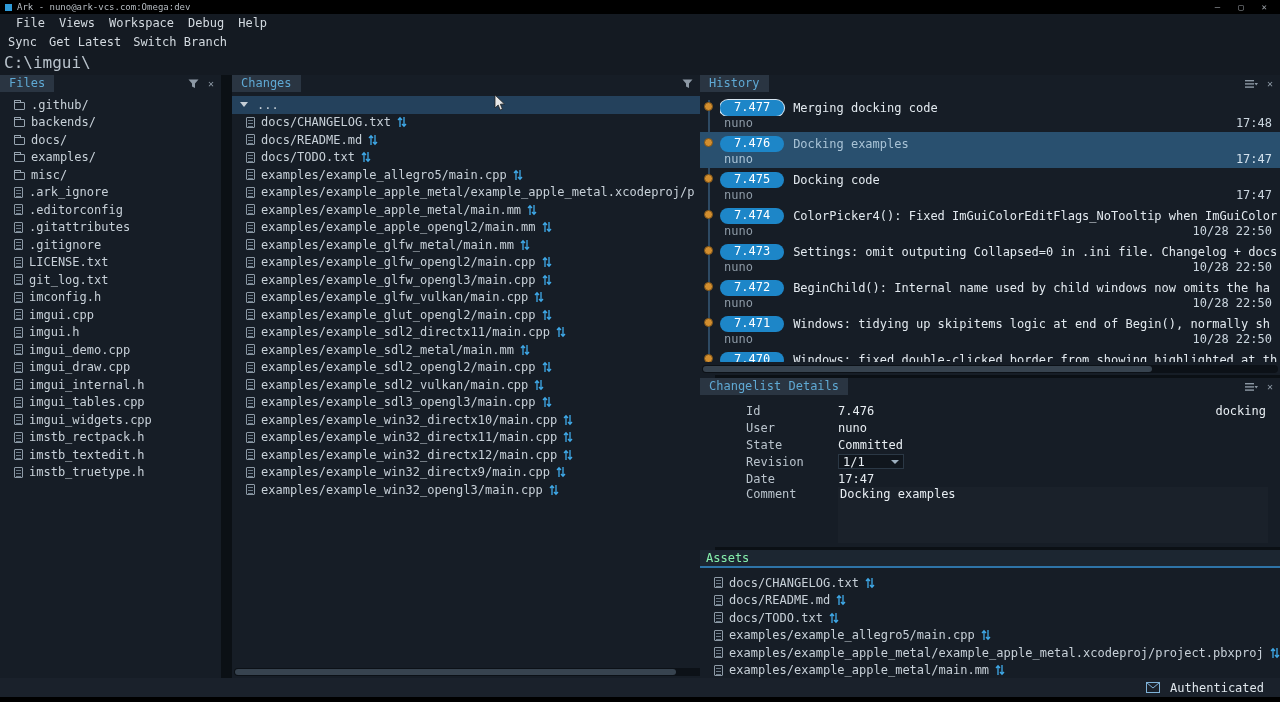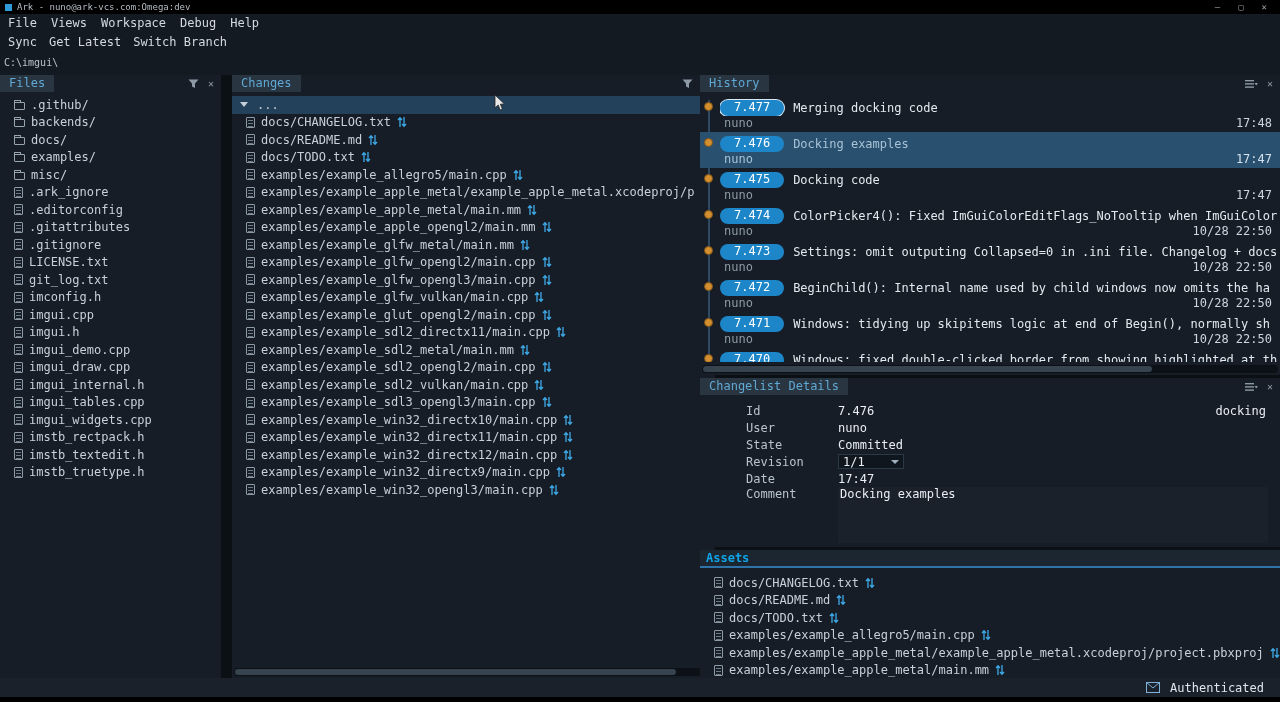--- a/index.html
+++ b/index.html
@@ -5,25 +5,25 @@
   * { margin:0; padding:0; box-sizing:border-box; }
   html,body { width:1280px; height:702px; overflow:hidden; }
   body { position:relative; background:#0b1015; font-family:"DejaVu Sans Mono", monospace; cursor:default; }
 
   
   .topbars { position:absolute; left:0; top:0; width:1280px; height:75px; background:#141a22; }
   .titlebar { position:absolute; left:0; top:0; width:1280px; height:14px; background:#000; display:flex; align-items:center; padding:0 5px; z-index:5; }
   .app-icon { width:7px; height:7px; background:#2f9bd8; margin-right:5px; flex:none; }
   .title-text { color:#b6bcc2; font-size:9px; white-space:nowrap; }
   .win-controls { margin-left:auto; display:flex; gap:18px; color:#9aa0a6; font-size:9px; padding-right:8px; }
-  .menubar { position:absolute; left:0; top:14px; height:17px; display:flex; align-items:center; padding-left:8px; }
+  .menubar { position:absolute; left:8px; top:14px; height:17px; display:flex; align-items:center; padding-left:8px; }
   .menu-item { color:#d3dae0; font-size:12px; margin-right:14px; }
   .toolbar { position:absolute; left:0; top:31px; height:21px; display:flex; align-items:center; padding-left:8px; }
   .toolbar-item { color:#d3dae0; font-size:12px; margin-right:12px; background:none; border:none; font-family:inherit; }
-  .pathbar { position:absolute; left:0; top:52px; height:20px; display:flex; align-items:center; padding-left:4px; color:#b9c3cc; font-size:10px; }
+  .pathbar { position:absolute; left:0; top:52px; height:20px; display:flex; align-items:center; padding-left:4px; color:#b9c3cc; font-size:16px; }
 
   
   .panel { position:absolute; background:#161d26; overflow:hidden; }
   .files-panel   { left:0;     top:75px;  width:221px; height:603px; }
   .changes-panel { left:232px; top:75px;  width:483px; height:603px; }
   .history-panel { left:700px; top:75px;  width:580px; height:300px; }
   .details-panel { left:700px; top:378px; width:580px; height:169px; }
   .assets-panel  { left:700px; top:550px; width:580px; height:128px; }
 
   .panel-header { height:17px; display:flex; align-items:center; }
@@ -77,21 +77,21 @@
   .dlabel { width:92px; color:#b9c3cc; flex:none; }
   .dvalue { color:#e8eef3; }
   .dextra { margin-left:auto; padding-right:14px; color:#e8eef3; }
   .revision-select { display:inline-flex; align-items:center; justify-content:space-between; width:66px; height:15px; background:#10161d; border:1px solid #2b3845; padding:0 4px; color:#e8eef3; }
   .dd-arrow { width:0; height:0; border-left:4px solid transparent; border-right:4px solid transparent; border-top:4px solid #9db0bf; }
   .comment-row { align-items:flex-start; height:auto; }
   .comment-box { flex:1; min-height:56px; margin-right:12px; background:rgba(255,255,255,0.02); color:#e8eef3; padding:0 2px; }
 
   
   .assets-header { height:18px; display:flex; align-items:center; padding-left:6px; background:#1c2631; border-bottom:2px solid #2e74a8; }
-  .assets-title { color:#0ea5e9; font-size:12px;font-weight:bold; }
+  .assets-title { color:#86efac; font-size:12px; }
   .assets-rows { position:absolute; left:0; right:0; top:24px; bottom:0; overflow:hidden; }
 
   
   .statusbar { position:absolute; left:0; top:678px; width:1280px; height:19px; background:#1a212b; display:flex; align-items:center; justify-content:flex-end; gap:10px; padding-right:16px; }
   .status-text { color:#dfe6ec; font-size:12px; }
   .bottom-strip { position:absolute; left:0; top:697px; width:1280px; height:5px; background:#000; }
 
   .cursor { position:absolute; left:494px; top:94px; z-index:50; }
 </style>
 </head>

